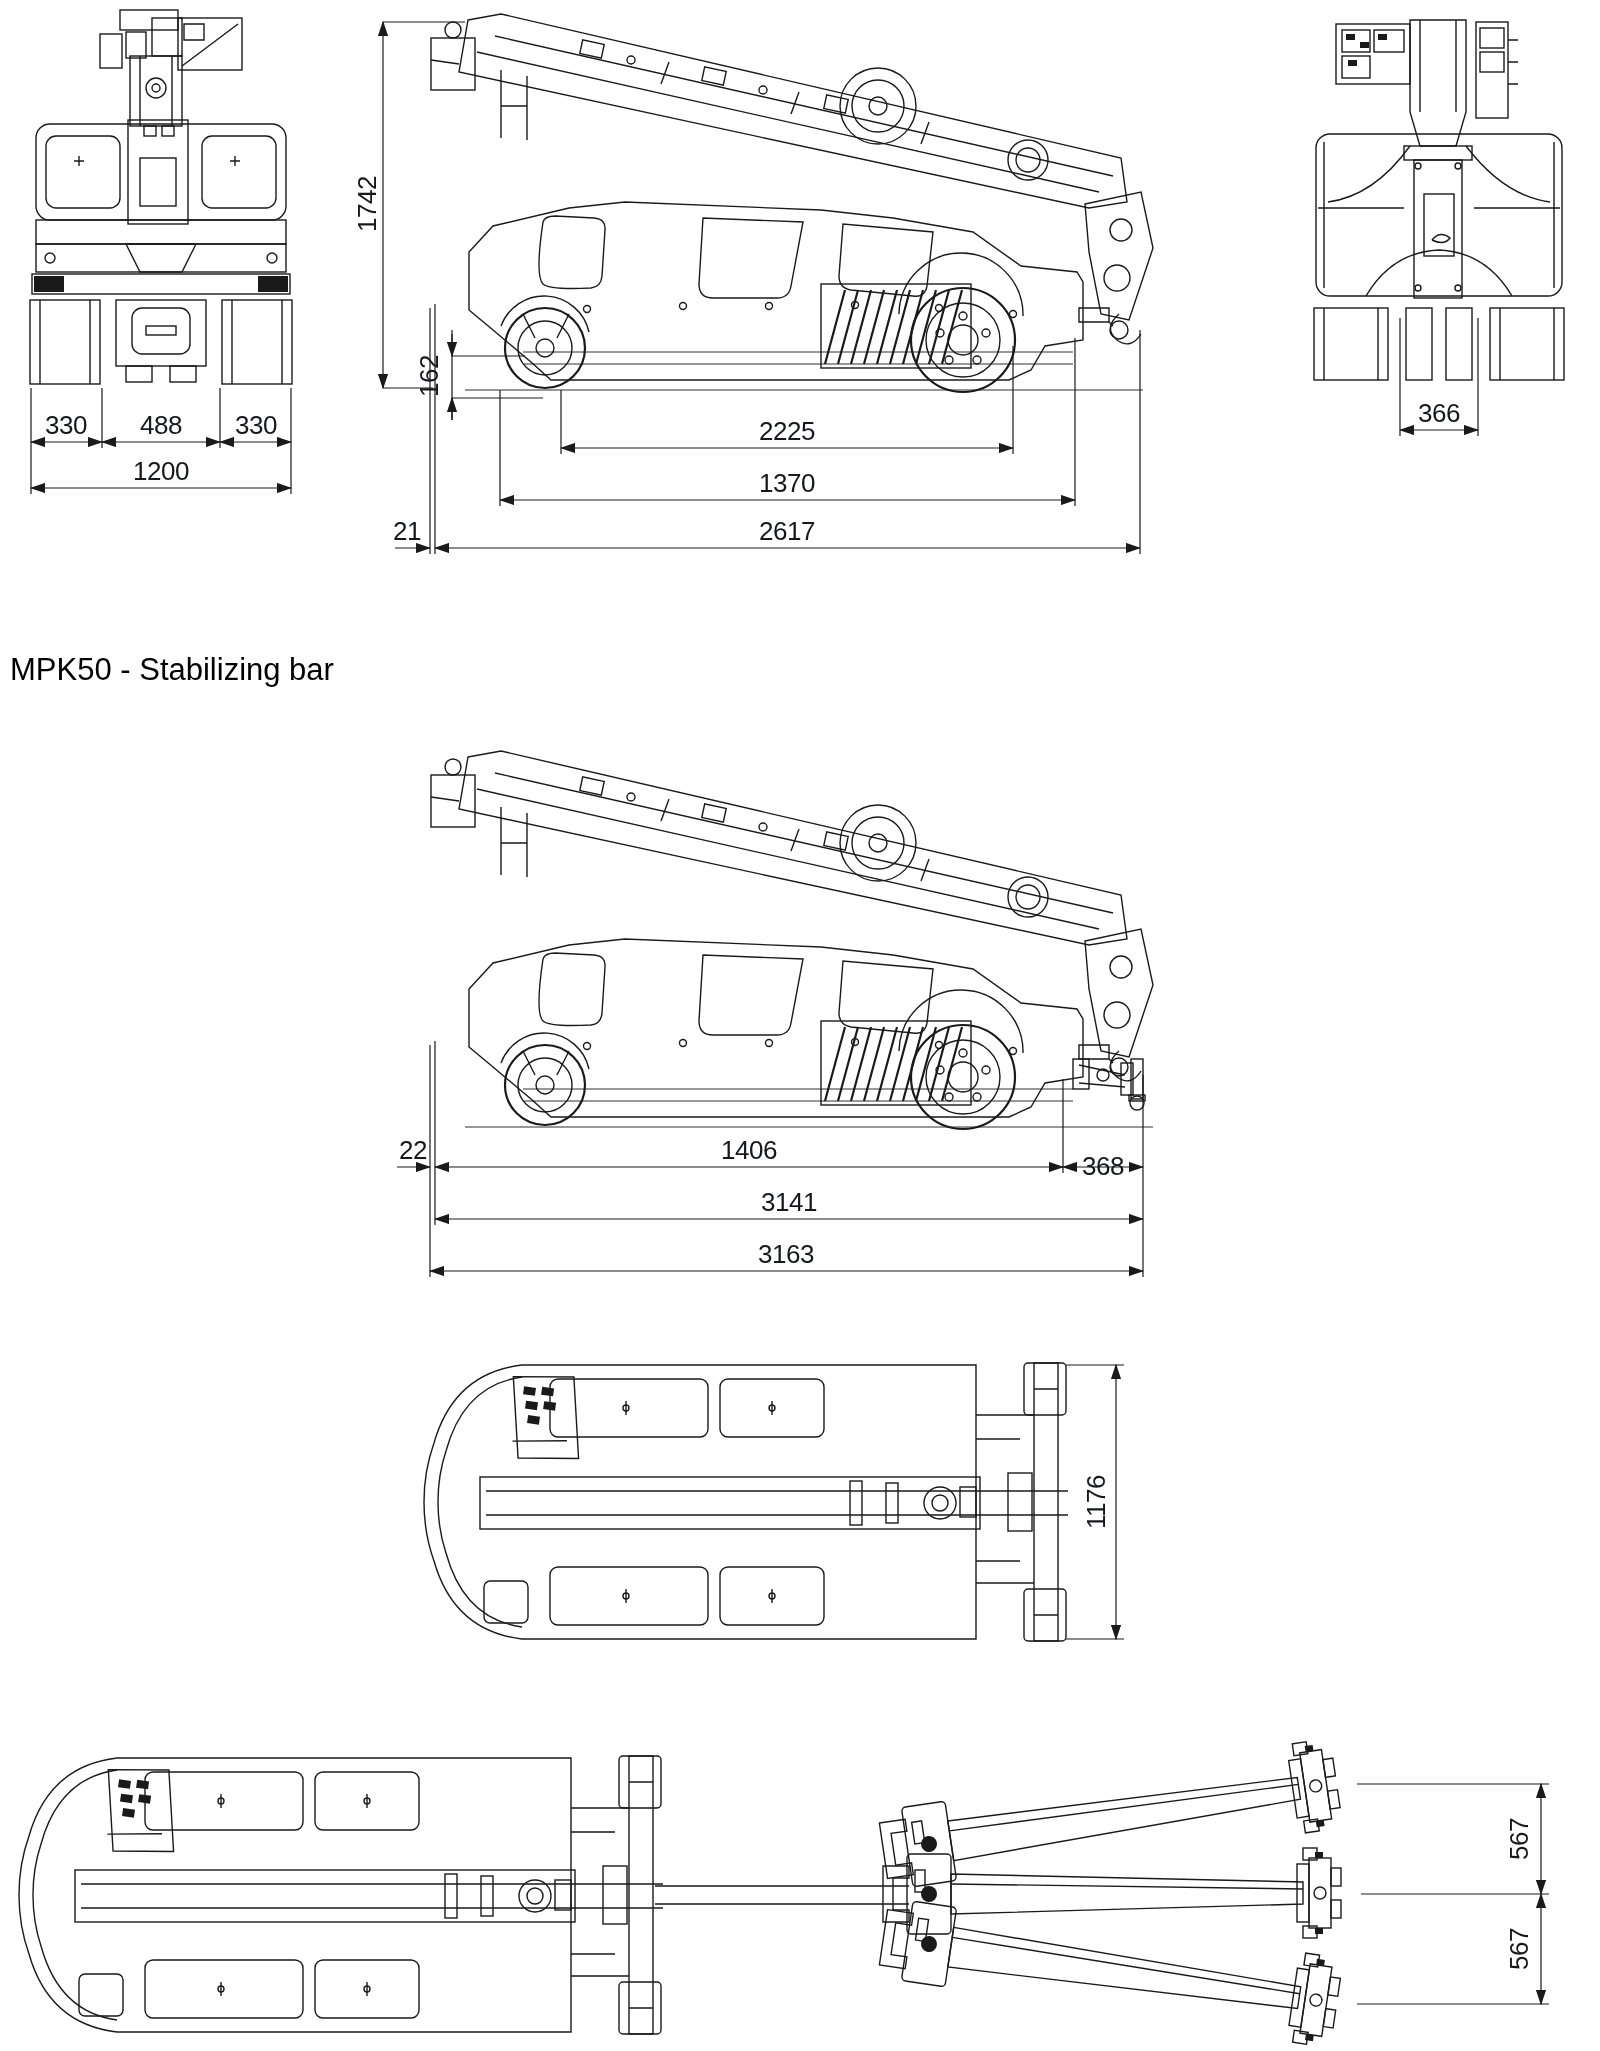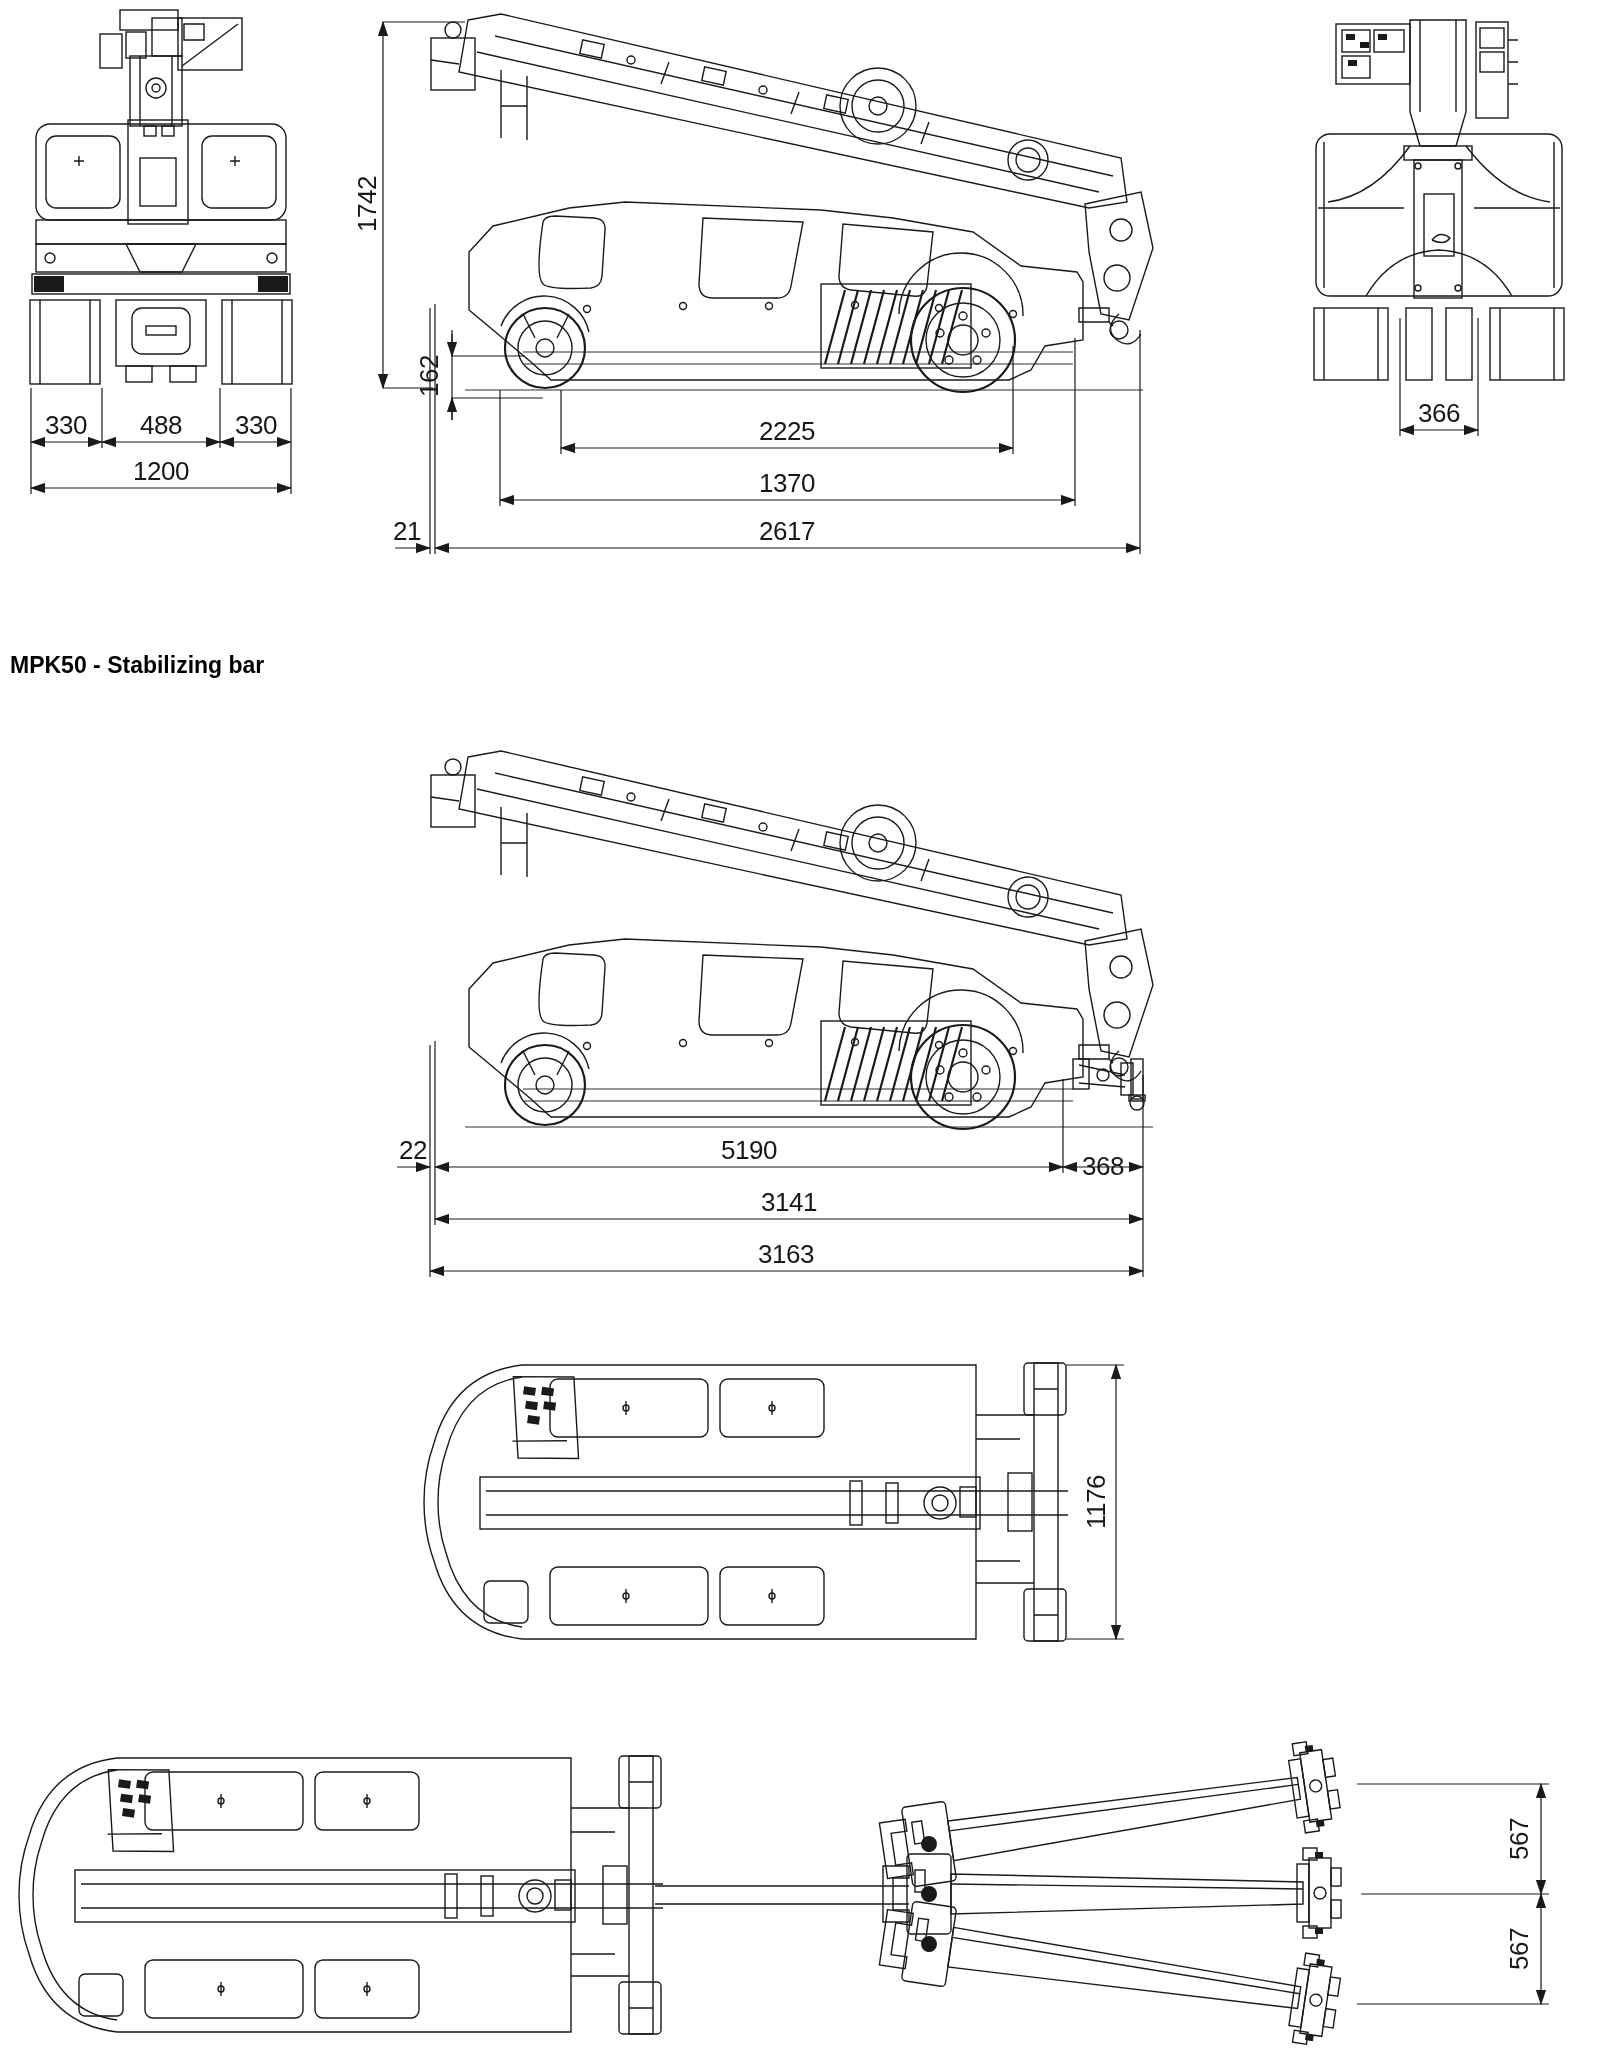--- a/index.html
+++ b/index.html
@@ -8,21 +8,21 @@
   .view{position:absolute;}
   .view svg{position:absolute;left:0;top:0;overflow:visible;}
   .ln{stroke:#1a1a1a;fill:none;stroke-width:1.4;}
   .ln2{stroke-width:2.2;}
   .thin{stroke-width:0.9;}
   .fill{fill:#1a1a1a;stroke:none;}
   .dl{stroke:#1a1a1a;stroke-width:1.2;fill:none;}
   .dim{position:absolute;font-size:26px;line-height:1;color:#16181d;
        letter-spacing:-0.5px;white-space:nowrap;transform:translate(-50%,0);}
   .dim.v{transform:translate(-50%,-50%) rotate(-90deg);}
-  .title{position:absolute;font-size:23px;font-weight:700;color:#000;white-space:nowrap;}
+  .title{position:absolute;font-size:31px;font-weight:400;color:#000;white-space:nowrap;}
 </style>
 </head>
 <body>
 
 <div class="view" style="left:30px;top:8px;width:262px;height:500px">
   <svg width="262" height="500">
     <defs>
       <marker id="ar1" viewBox="0 0 12 8" refX="11" refY="4" markerWidth="13" markerHeight="9" orient="auto-start-reverse">
         <path d="M0,0 L12,4 L0,8 Z" fill="#1a1a1a"></path>
       </marker>
@@ -282,21 +282,21 @@
     <g>
       <path class="dl" d="M57,300 V532 M62,296 V480 M690,334 V428 M770,330 V532"></path>
       <line class="dl" x1="24" y1="422" x2="57" y2="422" marker-end="url(#ar4)"></line>
       <line class="dl" x1="62" y1="422" x2="690" y2="422" marker-start="url(#ar4)" marker-end="url(#ar4)"></line>
       <line class="dl" x1="690" y1="422" x2="770" y2="422" marker-start="url(#ar4)" marker-end="url(#ar4)"></line>
       <line class="dl" x1="62" y1="474" x2="770" y2="474" marker-start="url(#ar4)" marker-end="url(#ar4)"></line>
       <line class="dl" x1="57" y1="526" x2="770" y2="526" marker-start="url(#ar4)" marker-end="url(#ar4)"></line>
     </g>
   </svg>
   <div class="dim" style="left:40px;top:392px">22</div>
-  <div class="dim" style="left:376px;top:392px">5190</div>
+  <div class="dim" style="left:376px;top:392px">1406</div>
   <div class="dim" style="left:730px;top:408px">368</div>
   <div class="dim" style="left:416px;top:444px">3141</div>
   <div class="dim" style="left:413px;top:496px">3163</div>
 </div>
 
 <div class="view" style="left:420px;top:1355px;width:750px;height:300px">
   <svg width="750" height="300">
     <defs>
       <marker id="ar5" viewBox="0 0 12 8" refX="11" refY="4" markerWidth="13" markerHeight="9" orient="auto-start-reverse">
         <path d="M0,0 L12,4 L0,8 Z" fill="#1a1a1a"></path>

